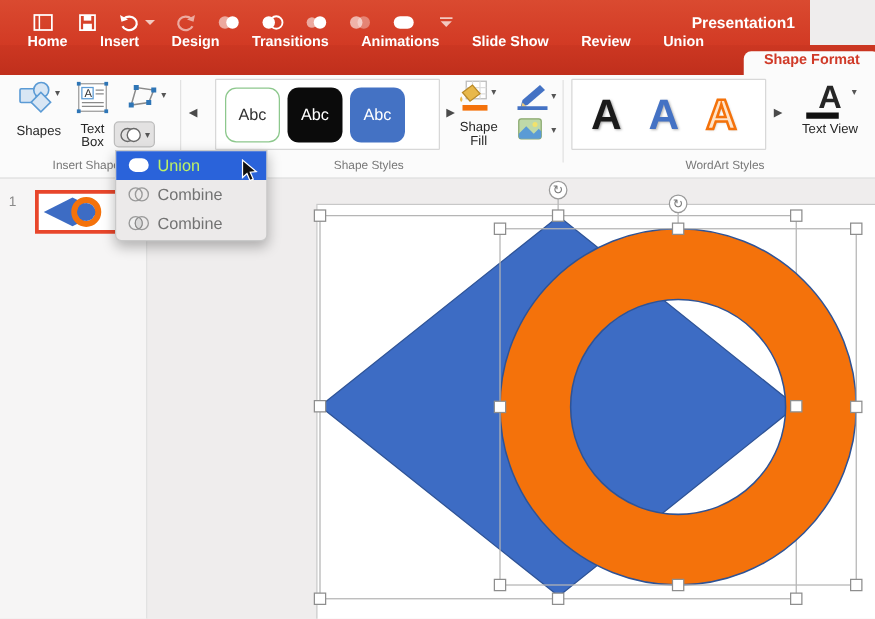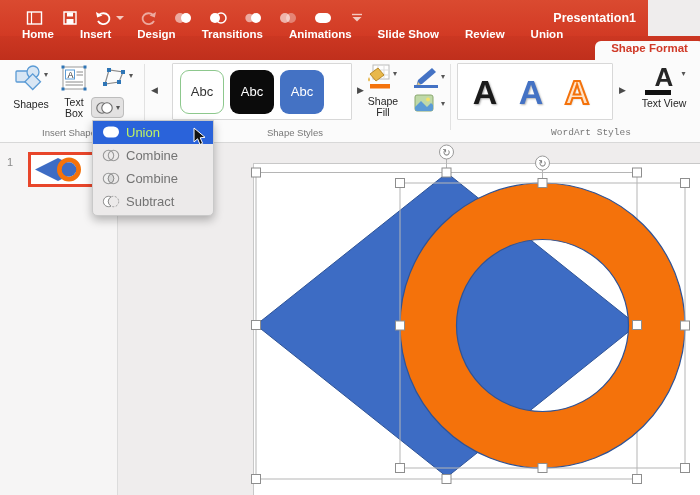--- a/index.html
+++ b/index.html
@@ -246,21 +246,21 @@
   <span class="gal-arrow" style="left:619px; top:25px;">▶</span>
 
   <div class="rbtn" style="left:636px; top:2px; width:56px;">
     <div style="position:relative; height:34px;">
       <span style="font-size:26px; font-weight:bold; color:#262626; line-height:30px;">A</span>
       <span class="dd-arrow" style="position:absolute; top:6px; margin-left:8px;">▾</span>
       <div style="position:absolute; left:9px; top:28px; width:26px; height:5px; background:#111;"></div>
     </div>
     <div class="lbl">Text View</div>
   </div>
-  <div class="grp-label" style="left:531px; width:120px;font-family:Liberation Mono, monospace;">WordArt Styles</div>
+  <div class="grp-label" style="left:520px; width:120px;">WordArt Styles</div>
 </div>
 
 <div class="content">
   <div class="thumb-panel">
     <div class="slide-num">1</div>
     <div class="thumb">
       <svg width="68" height="29">
         <polygon points="4,14.5 27,3 50,14.5 27,26" fill="#3D6CC4"></polygon>
         <path d="M26,14.5 a12,12 0 1 0 24,0 a12,12 0 1 0 -24,0 M30.8,14.5 a7.2,7.2 0 1 1 14.4,0 a7.2,7.2 0 1 1 -14.4,0" fill="#F4720B" fill-rule="evenodd"></path>
         <circle cx="38" cy="14.5" r="7.2" fill="#3D6CC4"></circle>
@@ -335,26 +335,19 @@
     <span>Combine</span>
   </div>
   <div class="menu-item">
     <svg class="mi-icon" viewBox="0 0 18 15">
         <circle cx="6.5" cy="7.5" r="5.2" fill="#EFEFEF" stroke="#9A9A9A" stroke-width="1.1"></circle>
         <circle cx="11.5" cy="7.5" r="5.2" fill="none" stroke="#9A9A9A" stroke-width="1.1"></circle>
         <path d="M9,2.9 a5.2,5.2 0 0 1 0,9.2 a5.2,5.2 0 0 1 0,-9.2" fill="#DADADA" stroke="#8A8A8A" stroke-width=".9"></path>
       </svg>
     <span>Combine</span>
   </div>
-  <div class="menu-item">
-    <svg class="mi-icon" viewBox="0 0 18 15">
-        <circle cx="11.5" cy="7.5" r="5.2" fill="none" stroke="#9A9A9A" stroke-width="1" stroke-dasharray="2,1.6"></circle>
-        <path d="M9,2.9 a5.2,5.2 0 1 0 0,9.2 a5.2,5.2 0 0 1 0,-9.2" fill="#fff" stroke="#8A8A8A" stroke-width="1"></path>
-      </svg>
-    <span>Subtract</span>
-  </div>
 </div>
 
 <div class="cursor">
   <svg width="14" height="20">
       <path d="M1,1 L1,15 L4.6,11.8 L7,17.5 L9.6,16.3 L7.2,10.8 L12,10.3 z" fill="#111" stroke="#fff" stroke-width="1"></path>
     </svg>
 </div>
 
 </body></html>

